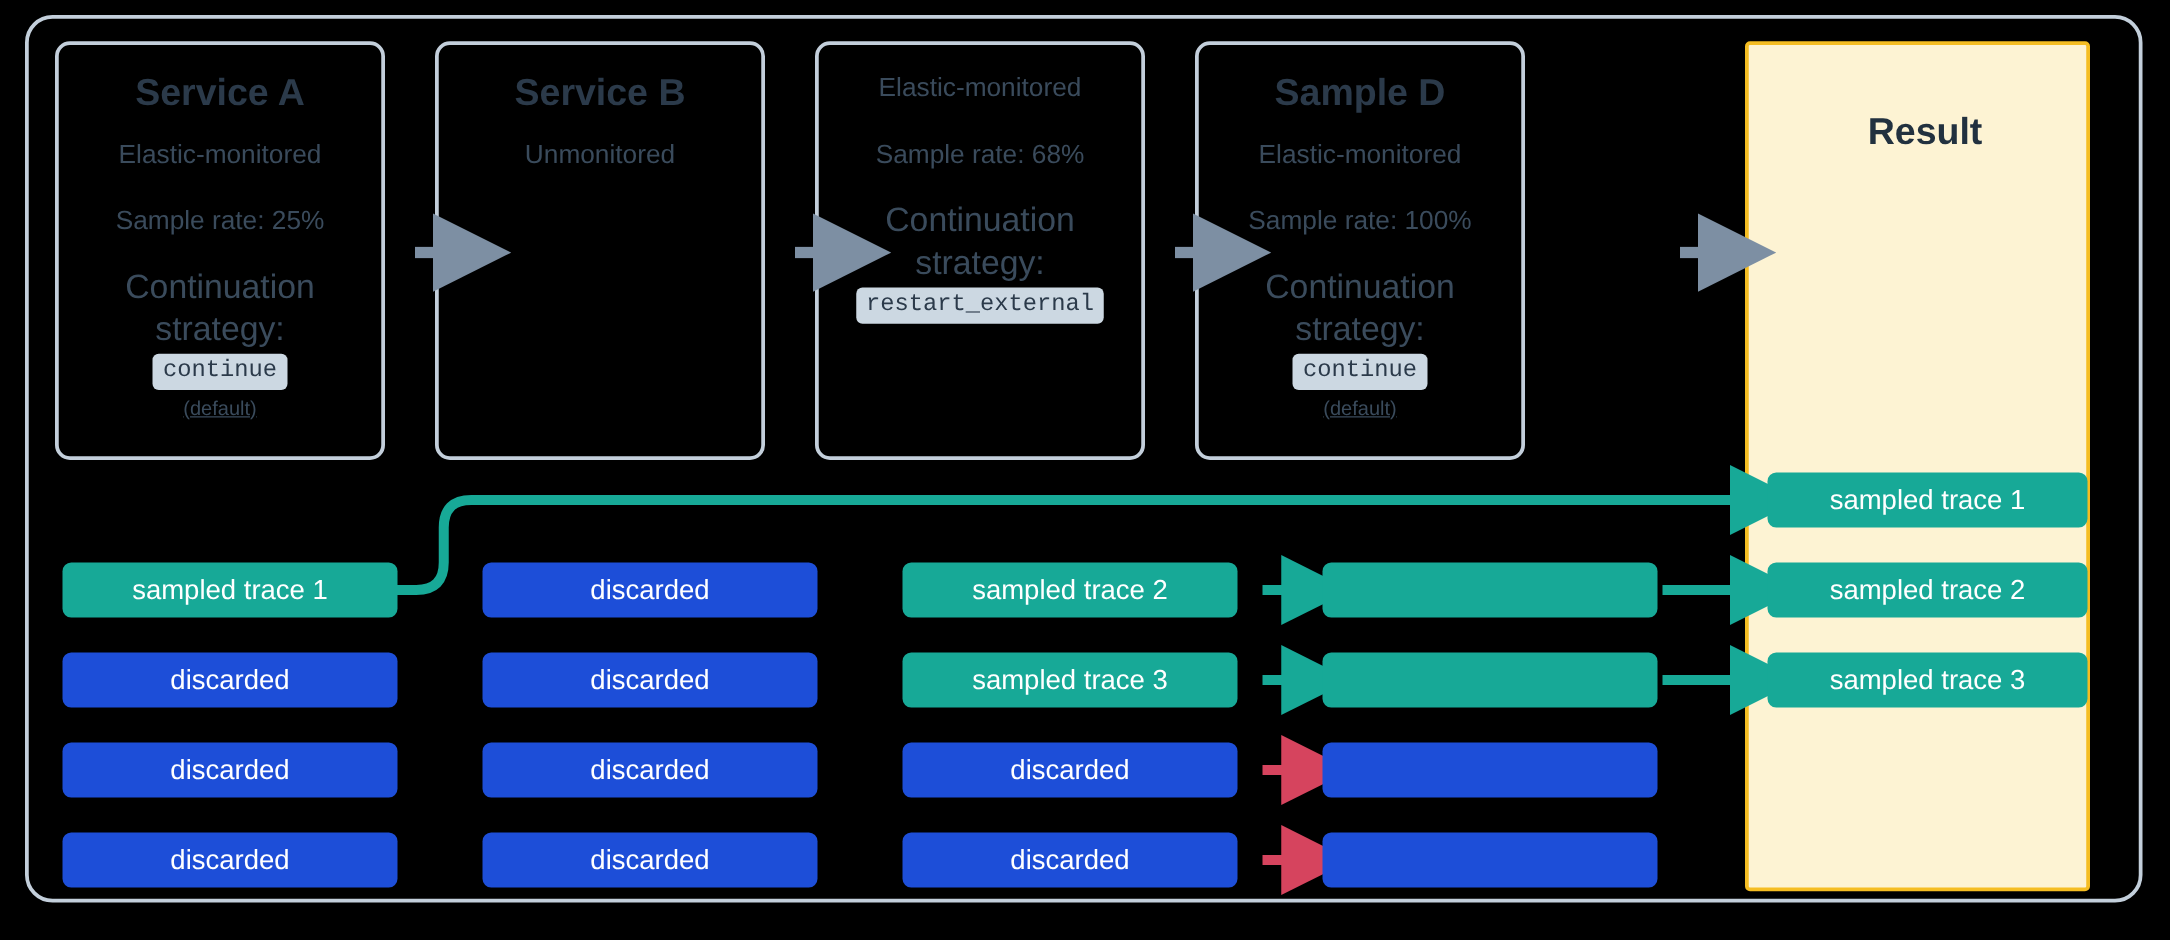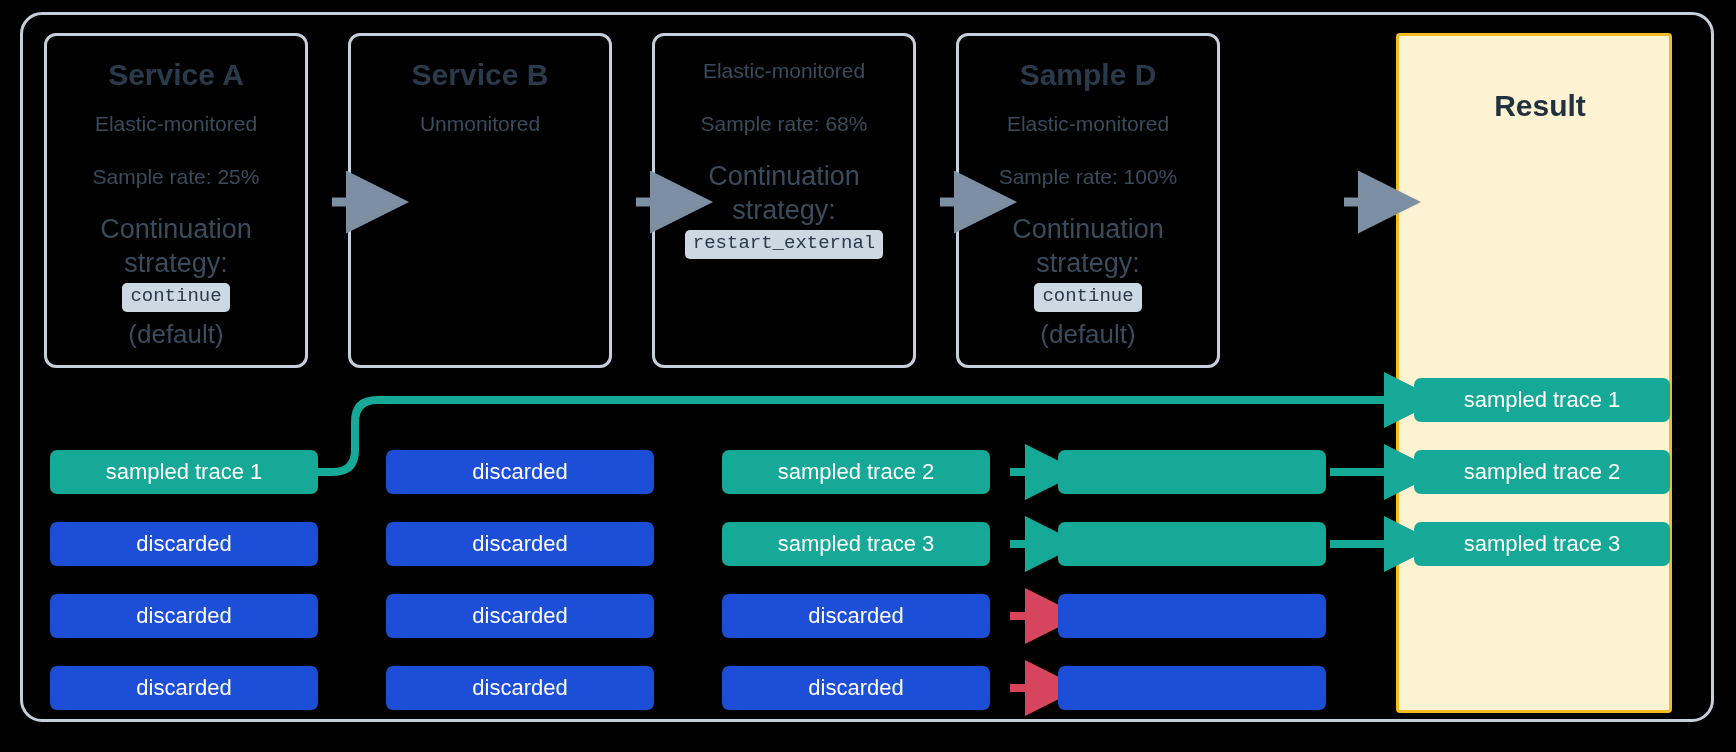--- a/index.html
+++ b/index.html
@@ -85,21 +85,22 @@
     color: #2b3a4a;
     font-family: "Liberation Mono", "DejaVu Sans Mono", monospace;
     font-size: 19px;
     border-radius: 5px;
     padding: 3px 8px 4px 8px;
     display: inline-block;
     line-height: 1.15;
   }
   .default-note {
     color: #3a4b5c;
-    font-size: 26px;
+    font-size: 16px;
+    text-decoration: underline;
   }
 
   
   .result-panel {
     position: absolute;
     left: 1396px;
     top: 33px;
     width: 276px;
     height: 680px;
     background: #fdf3d3;

